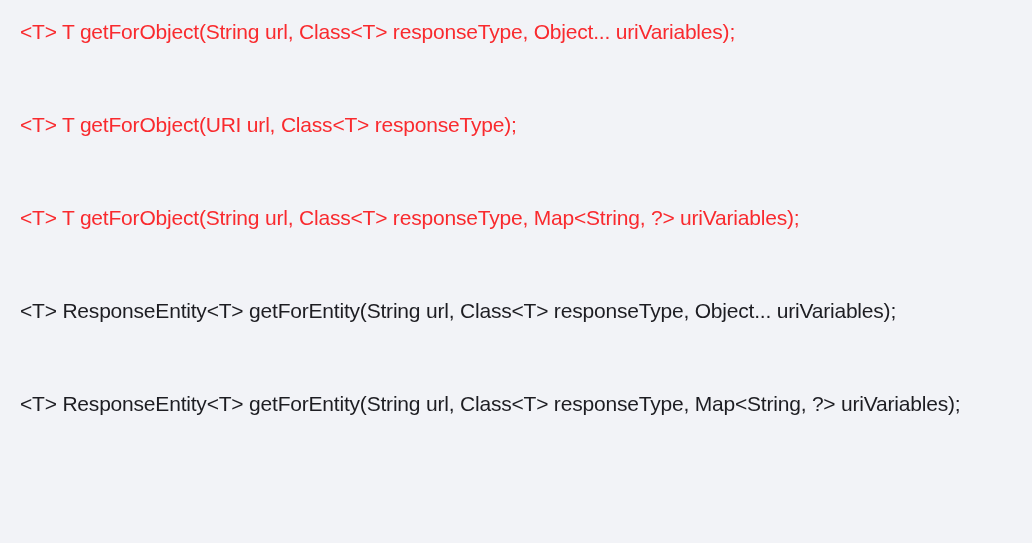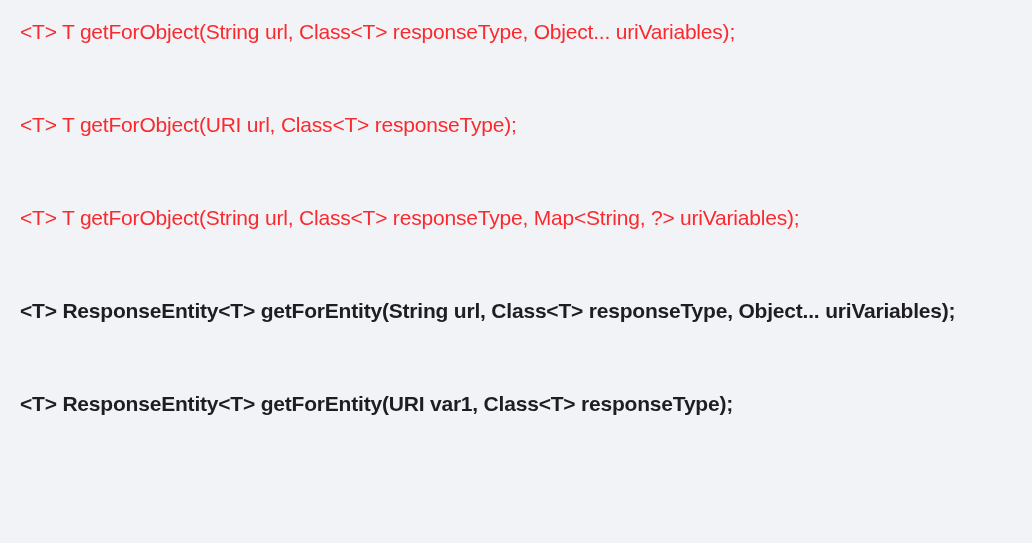--- a/index.html
+++ b/index.html
@@ -25,24 +25,24 @@
   .code-line {
     display: block;
     font-family: "Liberation Sans", "DejaVu Sans", sans-serif;
     font-size: 21px;
     line-height: 28px;
     letter-spacing: -0.2px;
     white-space: nowrap;
     margin-bottom: 65px;
   }
   .code-line.red  { color: var(--red); }
-  .code-line.dark { color: var(--dark); font-weight: bold; }
+  .code-line.dark { color: var(--dark); }
 </style>
 </head>
 <body>
 
 <main class="code-panel">
   <code class="code-line red">&lt;T&gt; T getForObject(String url, Class&lt;T&gt; responseType, Object... uriVariables);</code>
   <code class="code-line red">&lt;T&gt; T getForObject(URI url, Class&lt;T&gt; responseType);</code>
   <code class="code-line red">&lt;T&gt; T getForObject(String url, Class&lt;T&gt; responseType, Map&lt;String, ?&gt; uriVariables);</code>
   <code class="code-line dark">&lt;T&gt; ResponseEntity&lt;T&gt; getForEntity(String url, Class&lt;T&gt; responseType, Object... uriVariables);</code>
-  <code class="code-line dark">&lt;T&gt; ResponseEntity&lt;T&gt; getForEntity(URI var1, Class&lt;T&gt; responseType);</code>
+  <code class="code-line dark">&lt;T&gt; ResponseEntity&lt;T&gt; getForEntity(String url, Class&lt;T&gt; responseType, Map&lt;String, ?&gt; uriVariables);</code>
 </main>
 
 </body></html>

